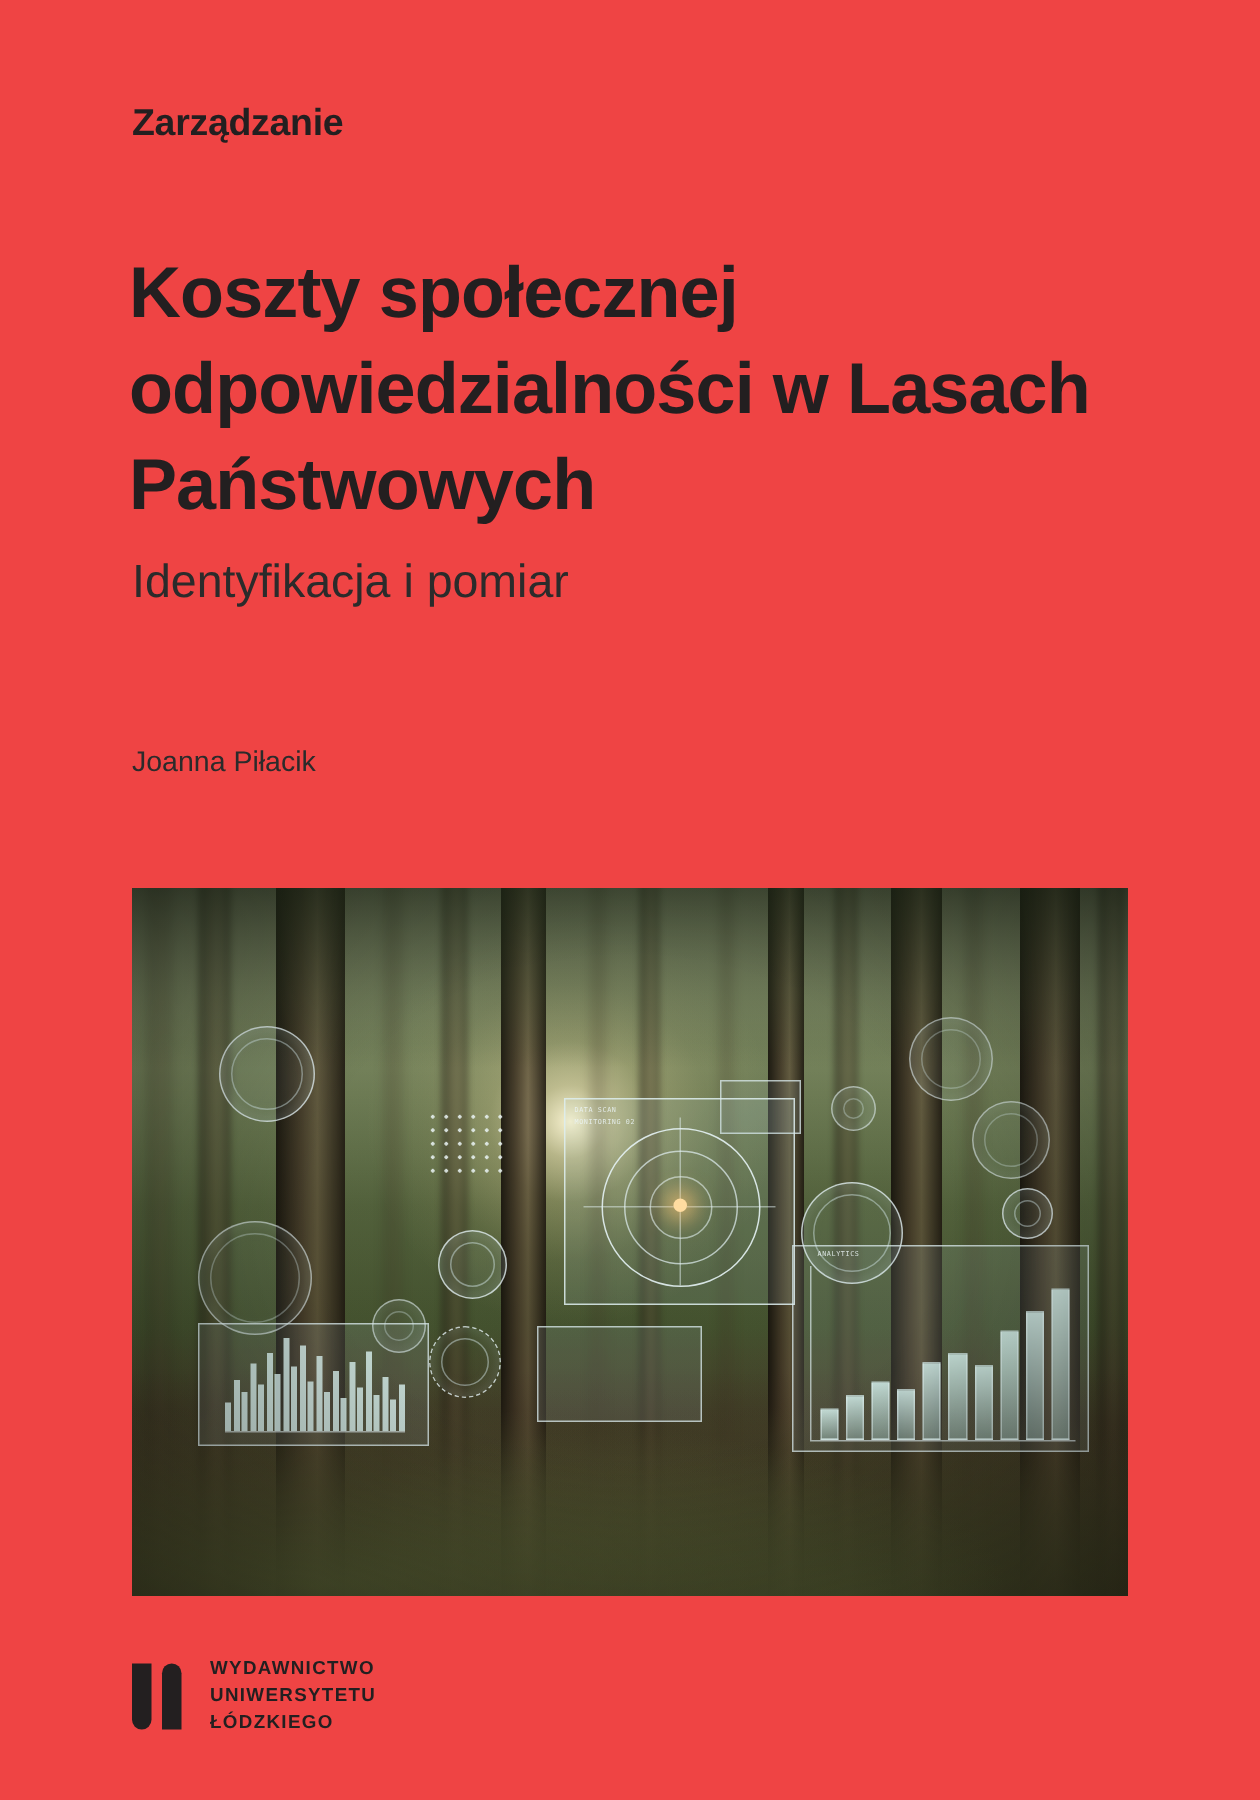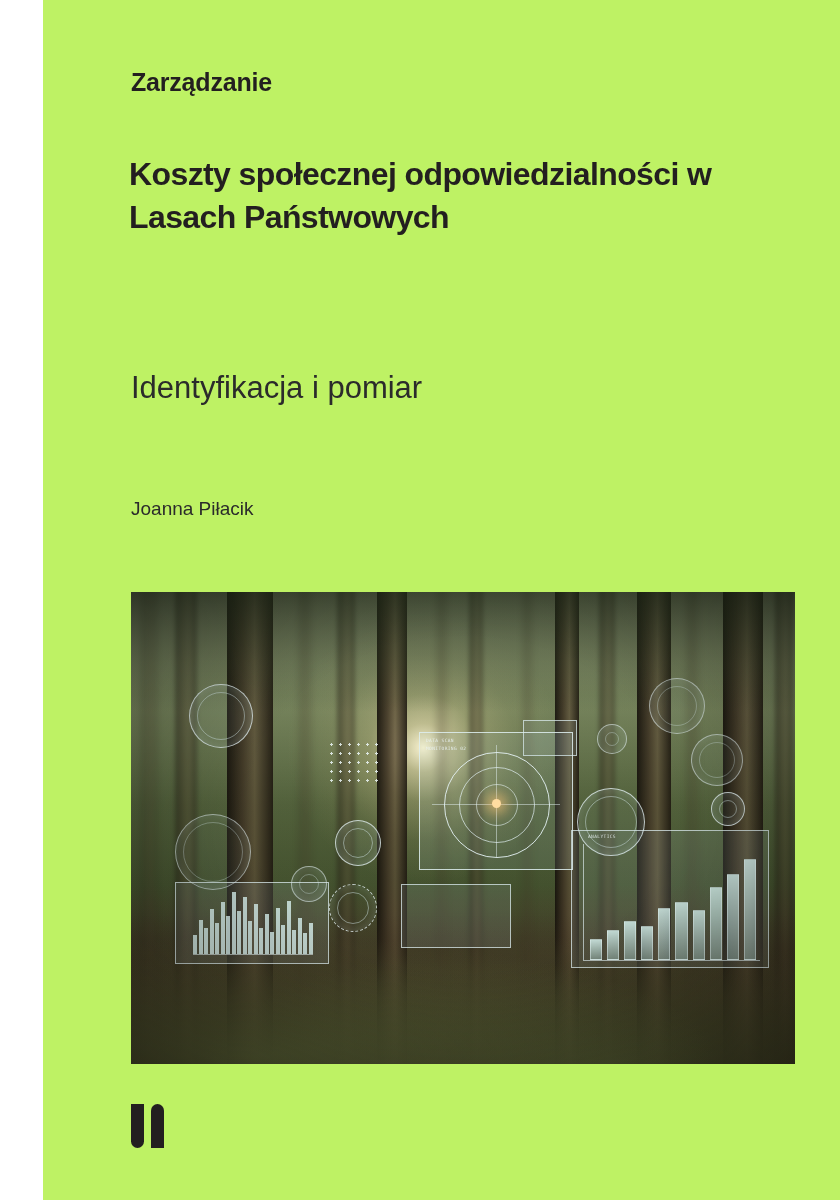--- a/index.html
+++ b/index.html
@@ -11,40 +11,39 @@
     width: 840px;
     height: 1200px;
     font-family: "Liberation Sans", sans-serif;
     color: #231f20;
     position: relative;
     overflow: hidden;
   }
   .cover {
     position: absolute;
     inset: 0;
-    background: #bef264;
-    margin-left: 43px;
+    background: #ef4444;
   }
 
   
   .series {
     position: absolute;
     left: 88px;
     top: 68px;
     font-size: 25px;
     font-weight: bold;
     letter-spacing: -0.2px;
     color: #231f20;
   }
   .title {
     position: absolute;
     left: 86px;
     top: 132px;
     width: 680px;
-    font-size: 32px;
+    font-size: 48px;
     font-weight: bold;
     line-height: 1.33;
     letter-spacing: -0.6px;
     color: #231f20;
   }
   .subtitle {
     position: absolute;
     left: 88px;
     top: 368px;
     width: 640px;
@@ -397,15 +396,20 @@
     </div>
 
     <div class="vignette"></div>
   </div>
 
   <div class="publisher">
     <div class="pub-mark">
       <span class="bar-l"></span>
       <span class="bar-r"></span>
     </div>
+    <div class="pub-text">
+      <div>Wydawnictwo</div>
+      <div>Uniwersytetu</div>
+      <div>Łódzkiego</div>
+    </div>
   </div>
 
 </div>
 
 </body></html>

